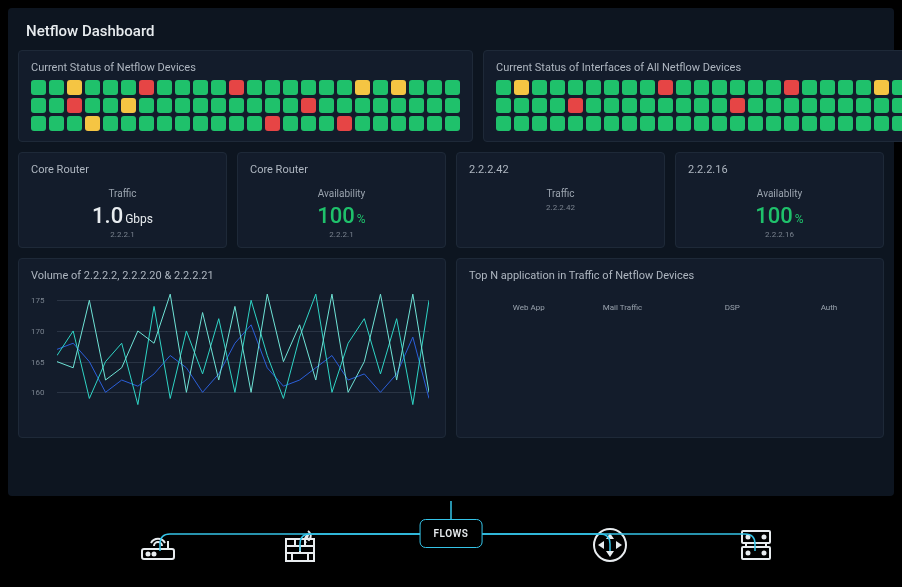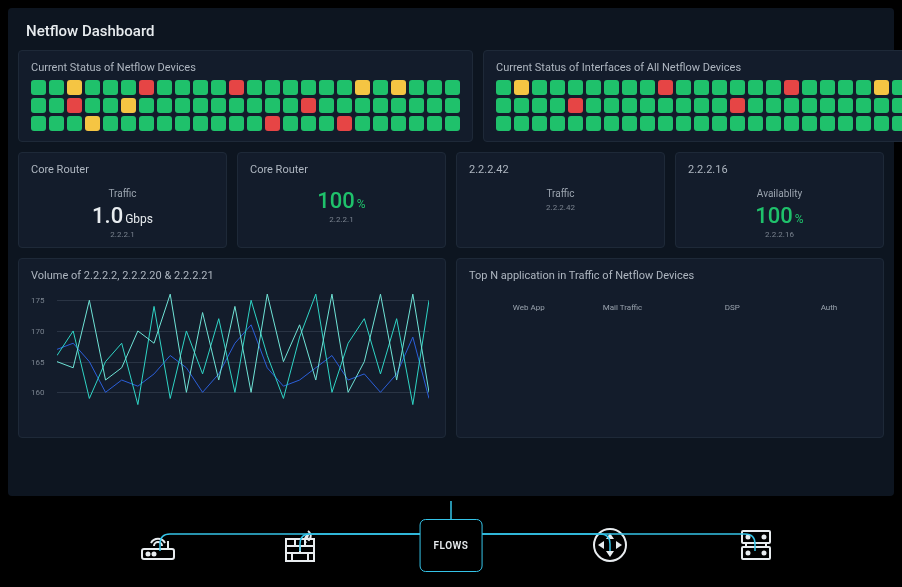--- a/index.html
+++ b/index.html
@@ -142,21 +142,21 @@
   .flows-hub {
     position: absolute;
     left: 50%;
     top: 18px;
     transform: translateX(-50%);
     background: #000;
     border: 1.5px solid #35c4e8;
     color: #e8ecef;
     font-size: 10px;
     font-weight: 600;
-    padding: 20px 13px;
+    padding: 8px 13px;
     border-radius: 6px;
     letter-spacing: 0.5px;
     z-index: 2;
   }
   .device-icon {
     position: absolute;
     top: 24px;
     width: 40px;
     height: 40px;
     color: #e8ecef;
@@ -341,20 +341,21 @@
         <div class="panel-title">Core Router</div>
         <div class="kpi">
           <div class="kpi-label">Traffic</div>
           <div class="kpi-val">1.0<span class="u">Gbps</span></div>
           <div class="kpi-sub">2.2.2.1</div>
         </div>
       </div>
       <div class="panel">
         <div class="panel-title">Core Router</div>
         <div class="kpi">
+          <div class="kpi-label">Availability</div>
           <div class="kpi-val green">100<span class="u">%</span></div>
           <div class="kpi-sub">2.2.2.1</div>
         </div>
       </div>
       <div class="panel">
         <div class="panel-title">2.2.2.42</div>
         <div class="kpi">
           <div class="kpi-label">Traffic</div>
           <div class="kpi-sub">2.2.2.42</div>
         </div>

